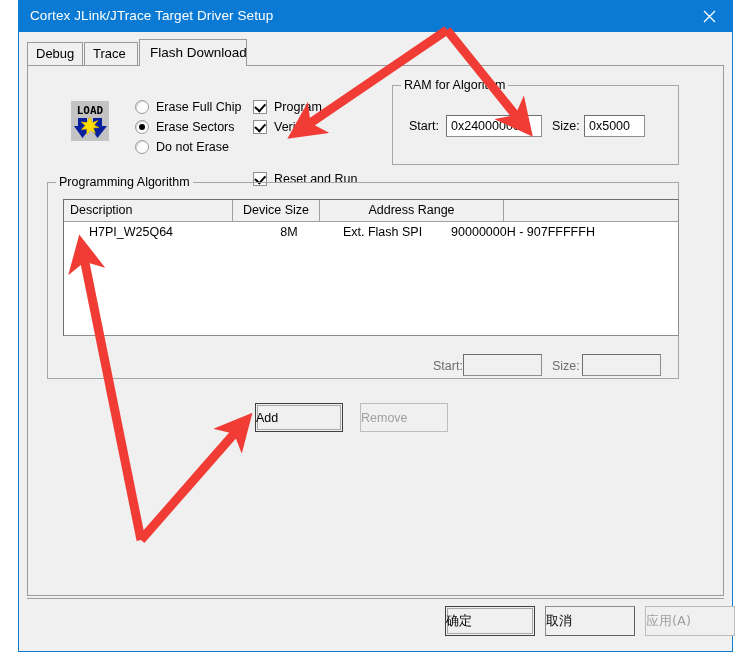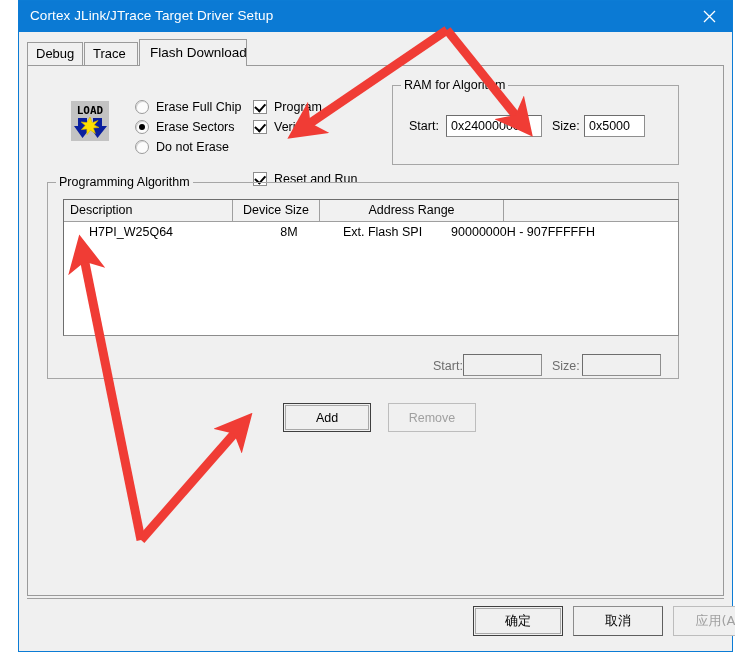--- a/index.html
+++ b/index.html
@@ -234,23 +234,22 @@
   .btn {
     position: absolute;
     background: #f0f0f0;
     border: 1px solid #8c8c8c;
     border-right-color: #5f5f5f;
     border-bottom-color: #5f5f5f;
     box-sizing: border-box;
     font-size: 12.5px;
     display: flex;
     align-items: center;
-    justify-content: center;
-    white-space: nowrap;
-    margin-left: 28px;
+    justify-content: flex-start;
+    white-space: nowrap;
   }
   .btn.focus {
     border: 1px solid #3f3f3f;
     box-shadow: inset 0 0 0 1px #f0f0f0, inset 0 0 0 2px #a8a8a8;
   }
   .btn.disabled { color: #a0a0a0; border-color: #bdbdbd; }
   .btn.cjk { font-family: "DejaVu Sans", "Liberation Sans", sans-serif; font-size: 13px; }
 
   #footsep {
     position: absolute;

